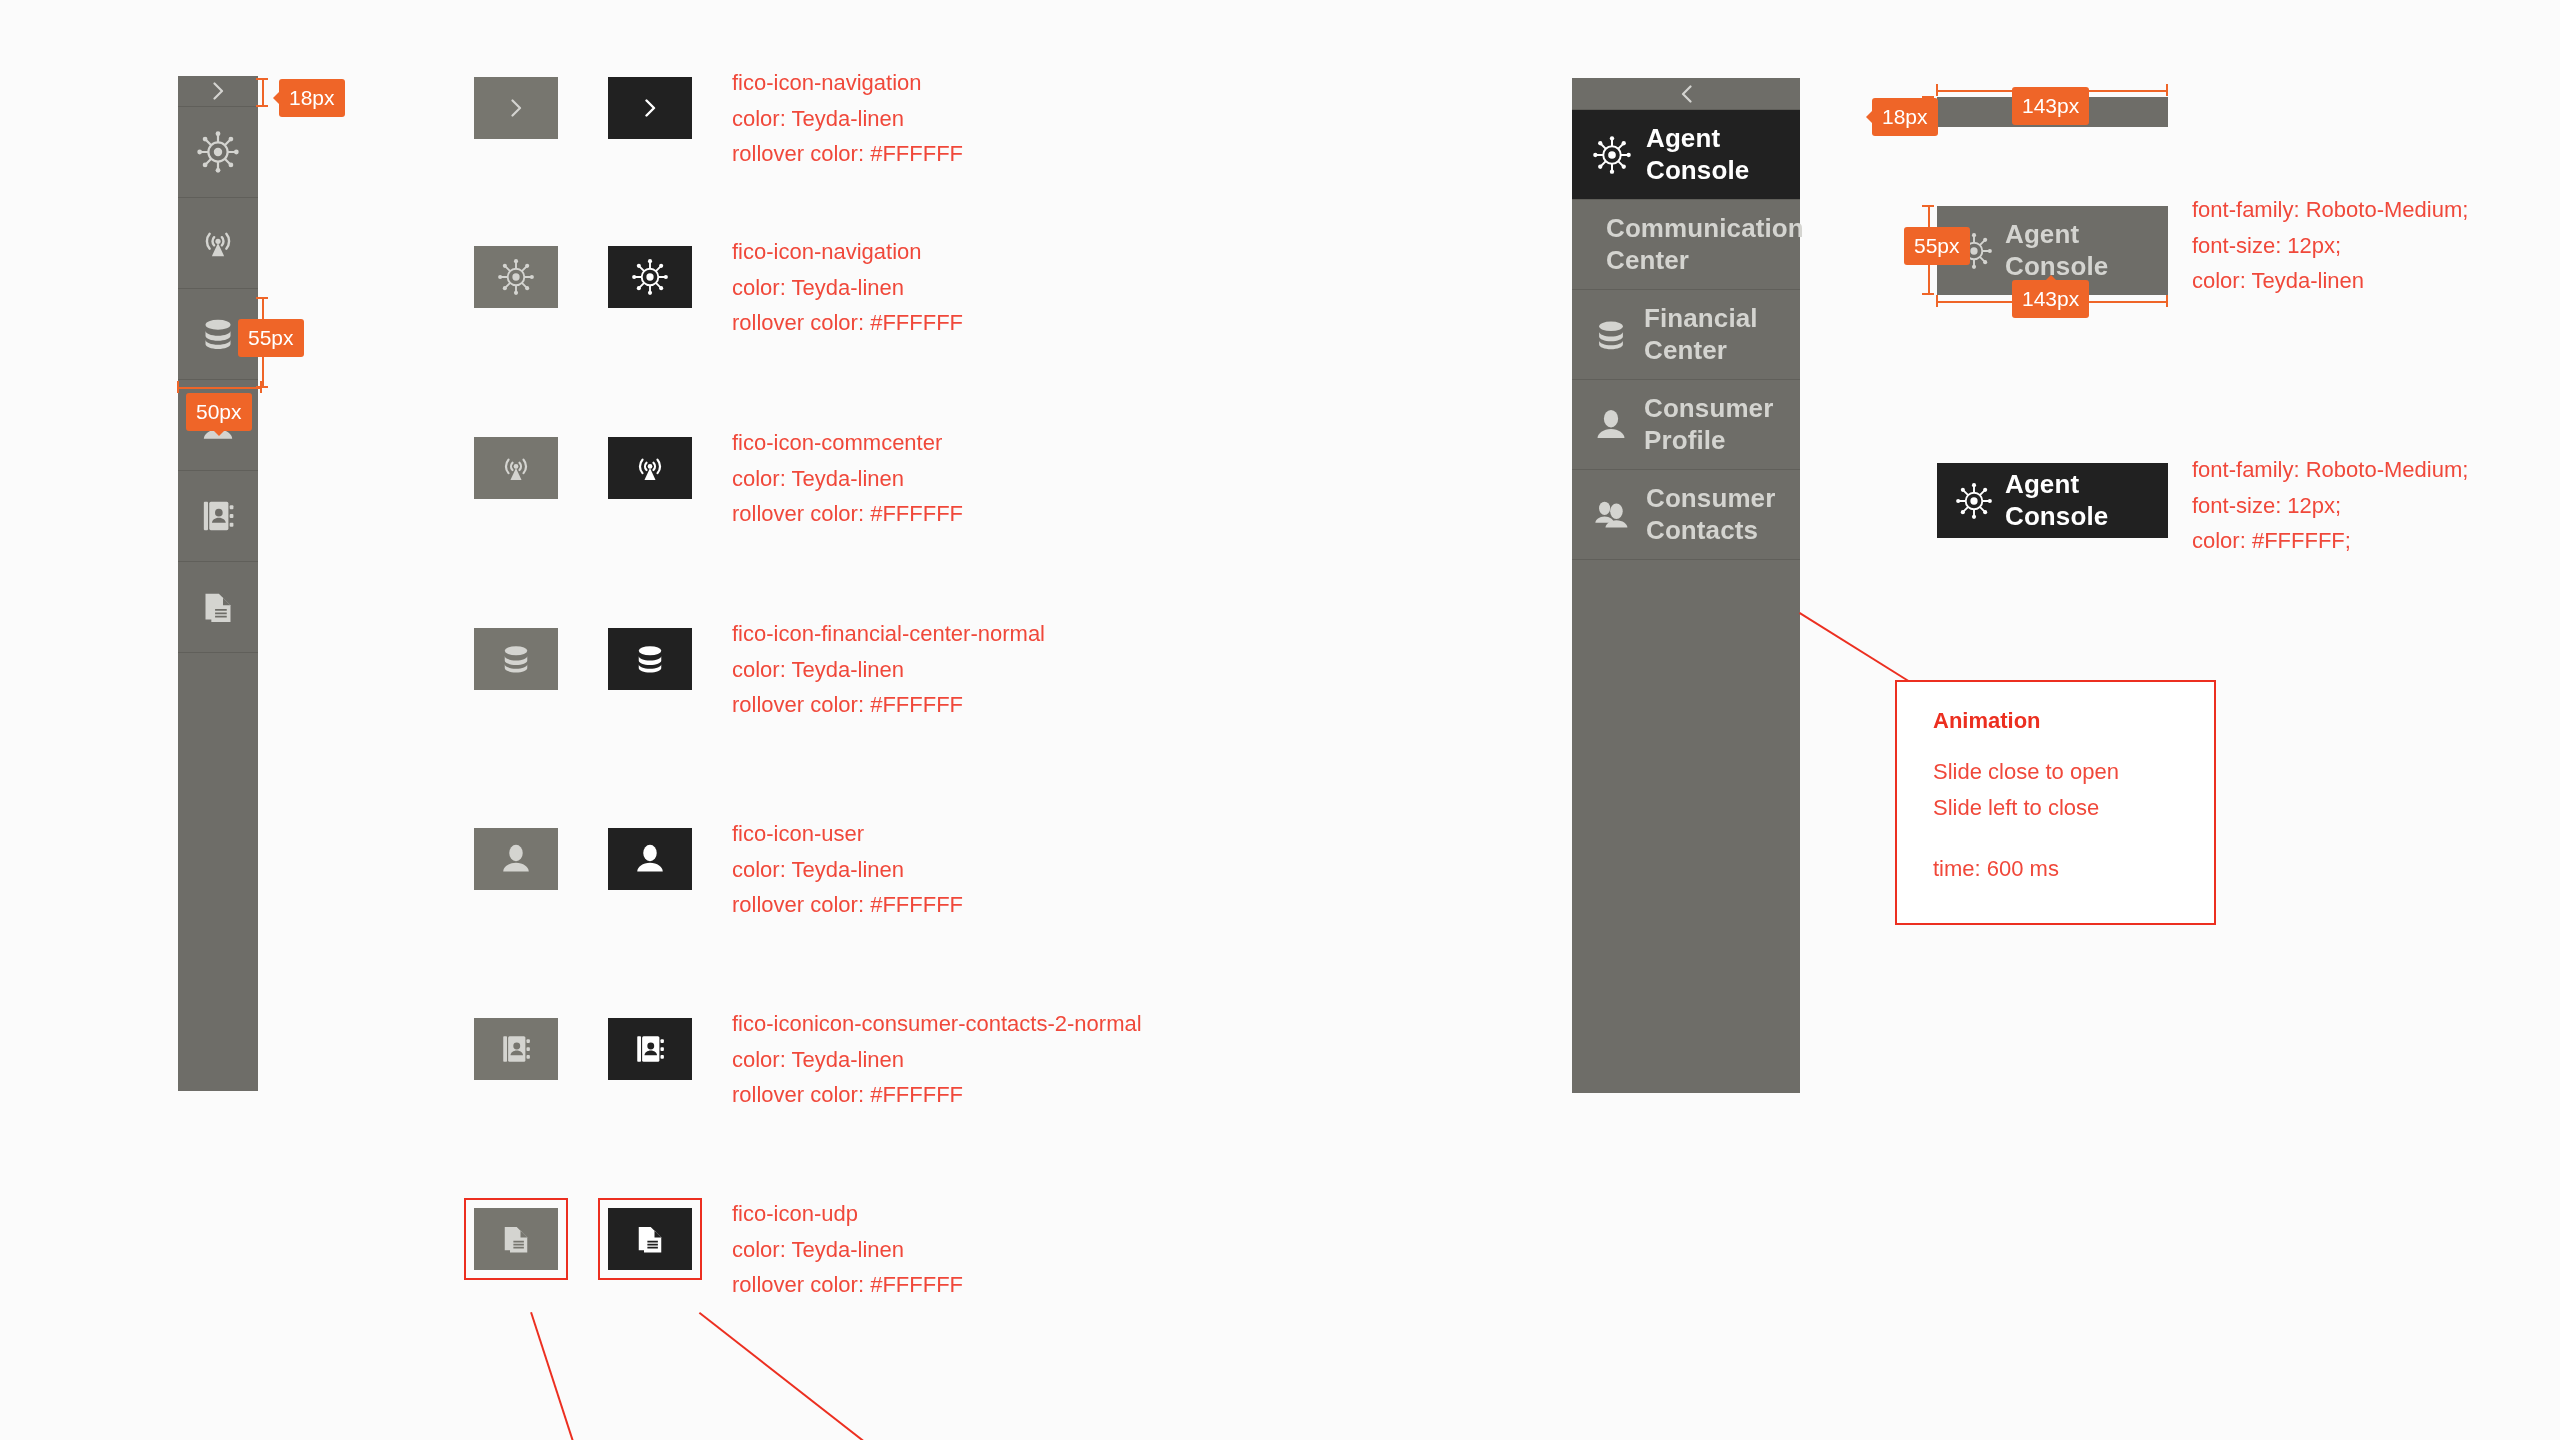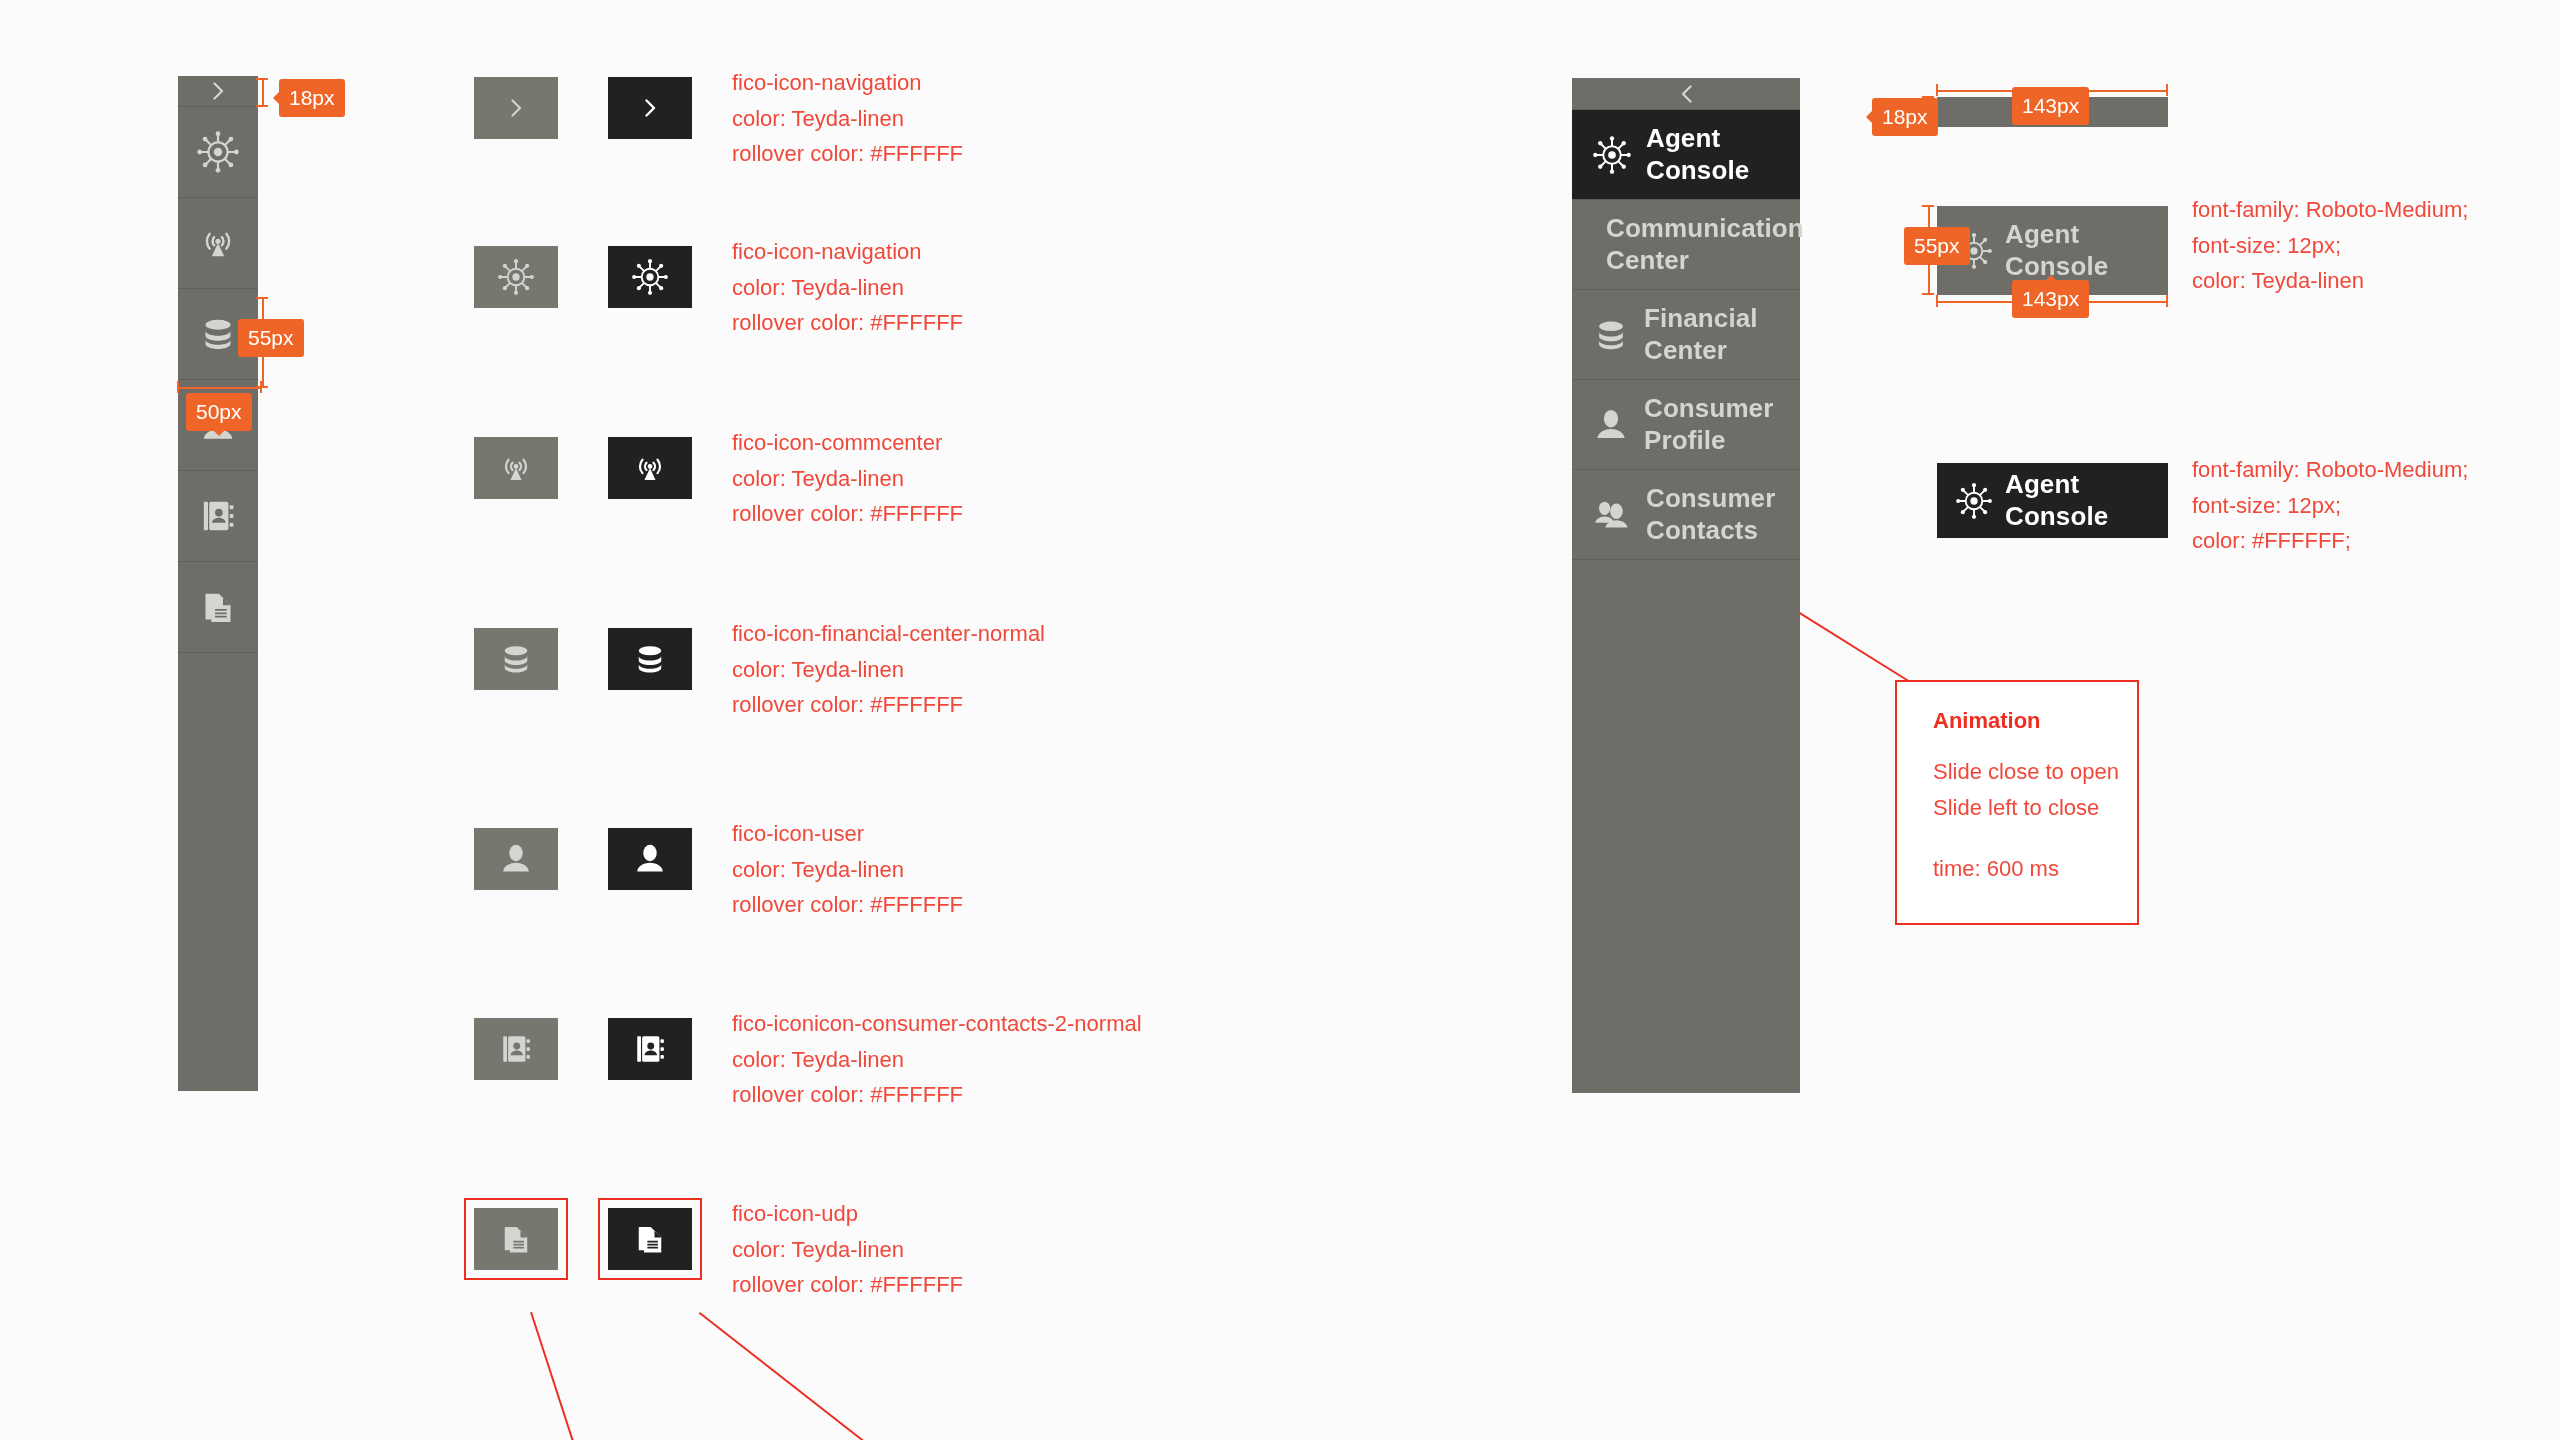--- a/index.html
+++ b/index.html
@@ -77,21 +77,21 @@
   .cap{position:absolute;background:#ef6528;}
 
   
   .ann{
     position:absolute;color:#f0483a;font-size:22px;line-height:1.62;
     white-space:nowrap;
   }
 
   
   #animation-callout{
-    position:absolute;left:1895px;top:680px;width:244px;height:245px;
+    position:absolute;left:1895px;top:680px;width:321px;height:245px;
     border:2px solid #ec2f20;background:#fff;box-sizing:border-box;
     padding:26px 0 0 36px;
   }
   #animation-callout .hd{
     color:#ec2f20;font-size:22px;font-weight:bold;margin-bottom:20px;
   }
   #animation-callout .ln{color:#f0483a;font-size:22px;line-height:1.62;}
   #animation-callout .gap{height:26px;}
 
   .leader{position:absolute;transform-origin:0 0;height:2px;background:#ec2f20;}

